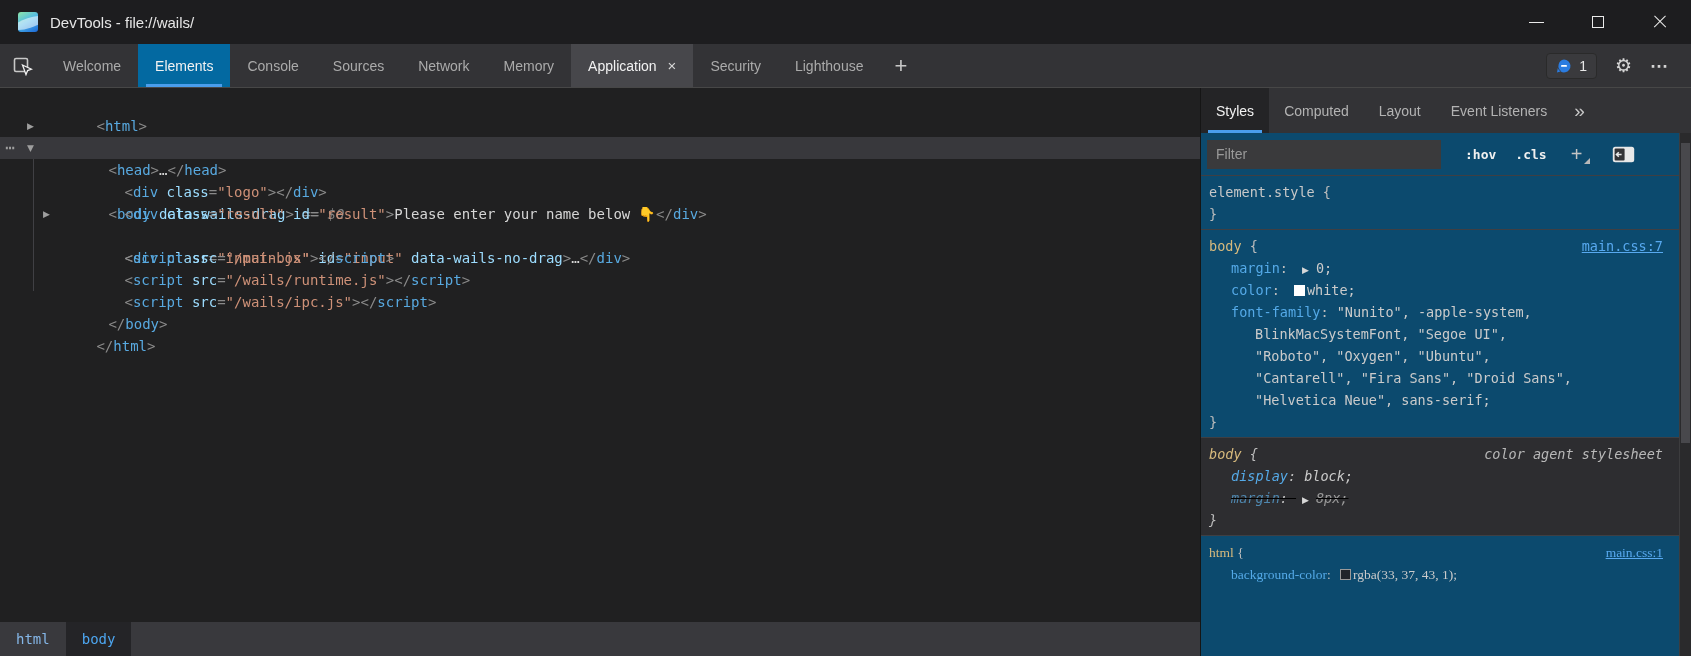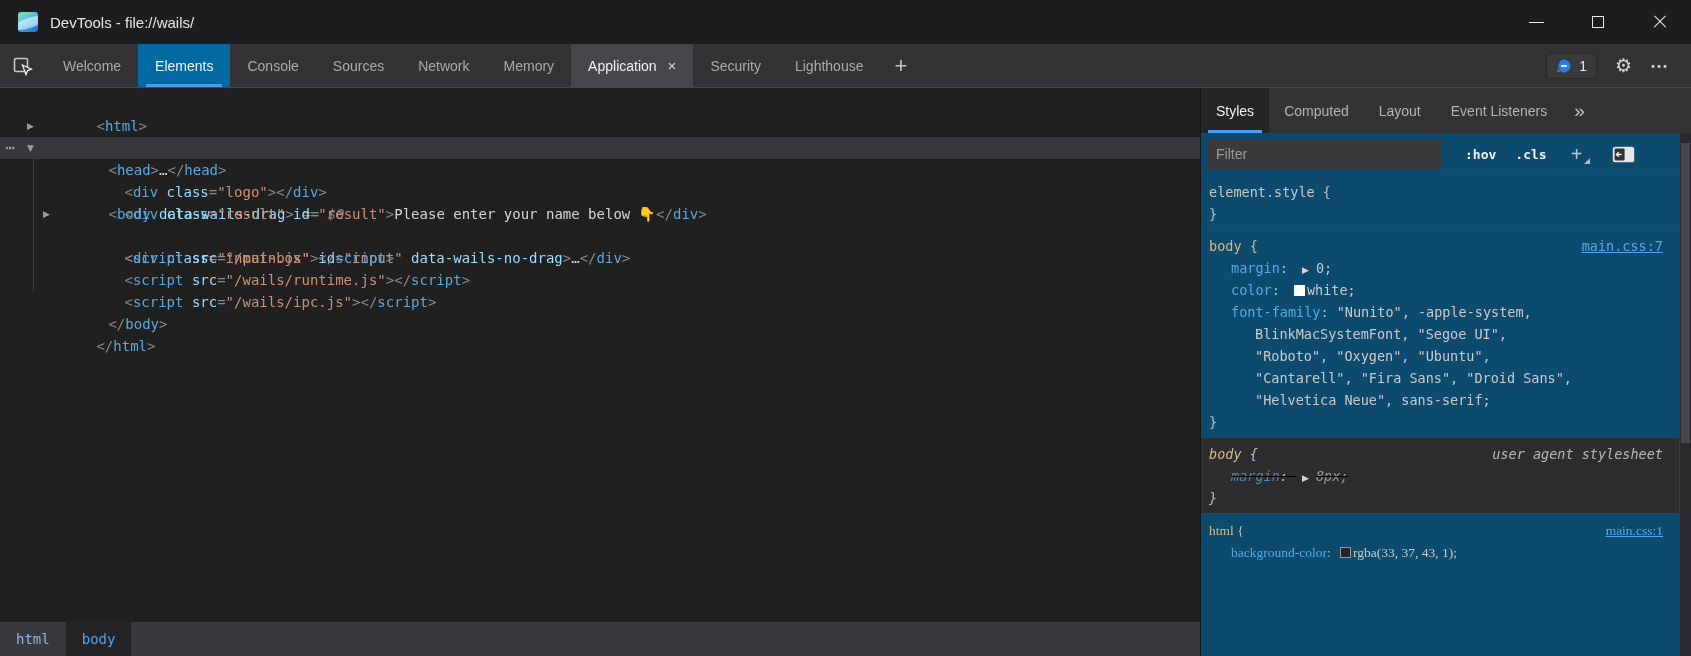--- a/index.html
+++ b/index.html
@@ -301,21 +301,22 @@
         <div class="sline decl"><span class="prop">color</span><span class="punct">: </span><span class="swatch sw-white"></span><span class="val">white;</span></div>
         <div class="sline decl"><span class="prop">font-family</span><span class="punct">: </span><span class="val">"Nunito", -apple-system,</span></div>
         <div class="sline wrap"><span class="val">BlinkMacSystemFont, "Segoe UI",</span></div>
         <div class="sline wrap"><span class="val">"Roboto", "Oxygen", "Ubuntu",</span></div>
         <div class="sline wrap"><span class="val">"Cantarell", "Fira Sans", "Droid Sans",</span></div>
         <div class="sline wrap"><span class="val">"Helvetica Neue", sans-serif;</span></div>
         <div class="sline"><span class="brace">}</span></div>
       </div>
 
       <div class="sec ua">
-        <div class="sline"><span class="sel-name">body</span><span class="brace"> {</span><span class="css-link" style="color:#b8b8b8;text-decoration:none;">user agent stylesheet</span></div>
+        <div class="sline"><span class="sel-name">body</span><span class="brace"> {</span><span class="css-link" style="color:#b8b8b8;text-decoration:none;">color agent stylesheet</span></div>
+        <div class="sline decl"><span class="prop">display</span><span class="punct">: </span><span class="val">block;</span></div>
         <div class="sline decl"><span class="struck"><span class="prop">margin</span><span class="punct">: </span></span><span class="sh-arrow">▶</span><span class="struck"><span class="val">8px;</span></span></div>
         <div class="sline"><span class="brace">}</span></div>
       </div>
 
 
       <div class="sec" style="border-bottom:none;padding-top:6px;font-family:Liberation Serif, serif;">
         <div class="sline"><span class="sel-name">html</span><span class="brace"> {</span><a class="css-link">main.css:1</a></div>
         <div class="sline decl"><span class="prop">background-color</span><span class="punct">: </span><span class="swatch sw-dark"></span><span class="val">rgba(33, 37, 43, 1);</span></div>
       </div>
 

